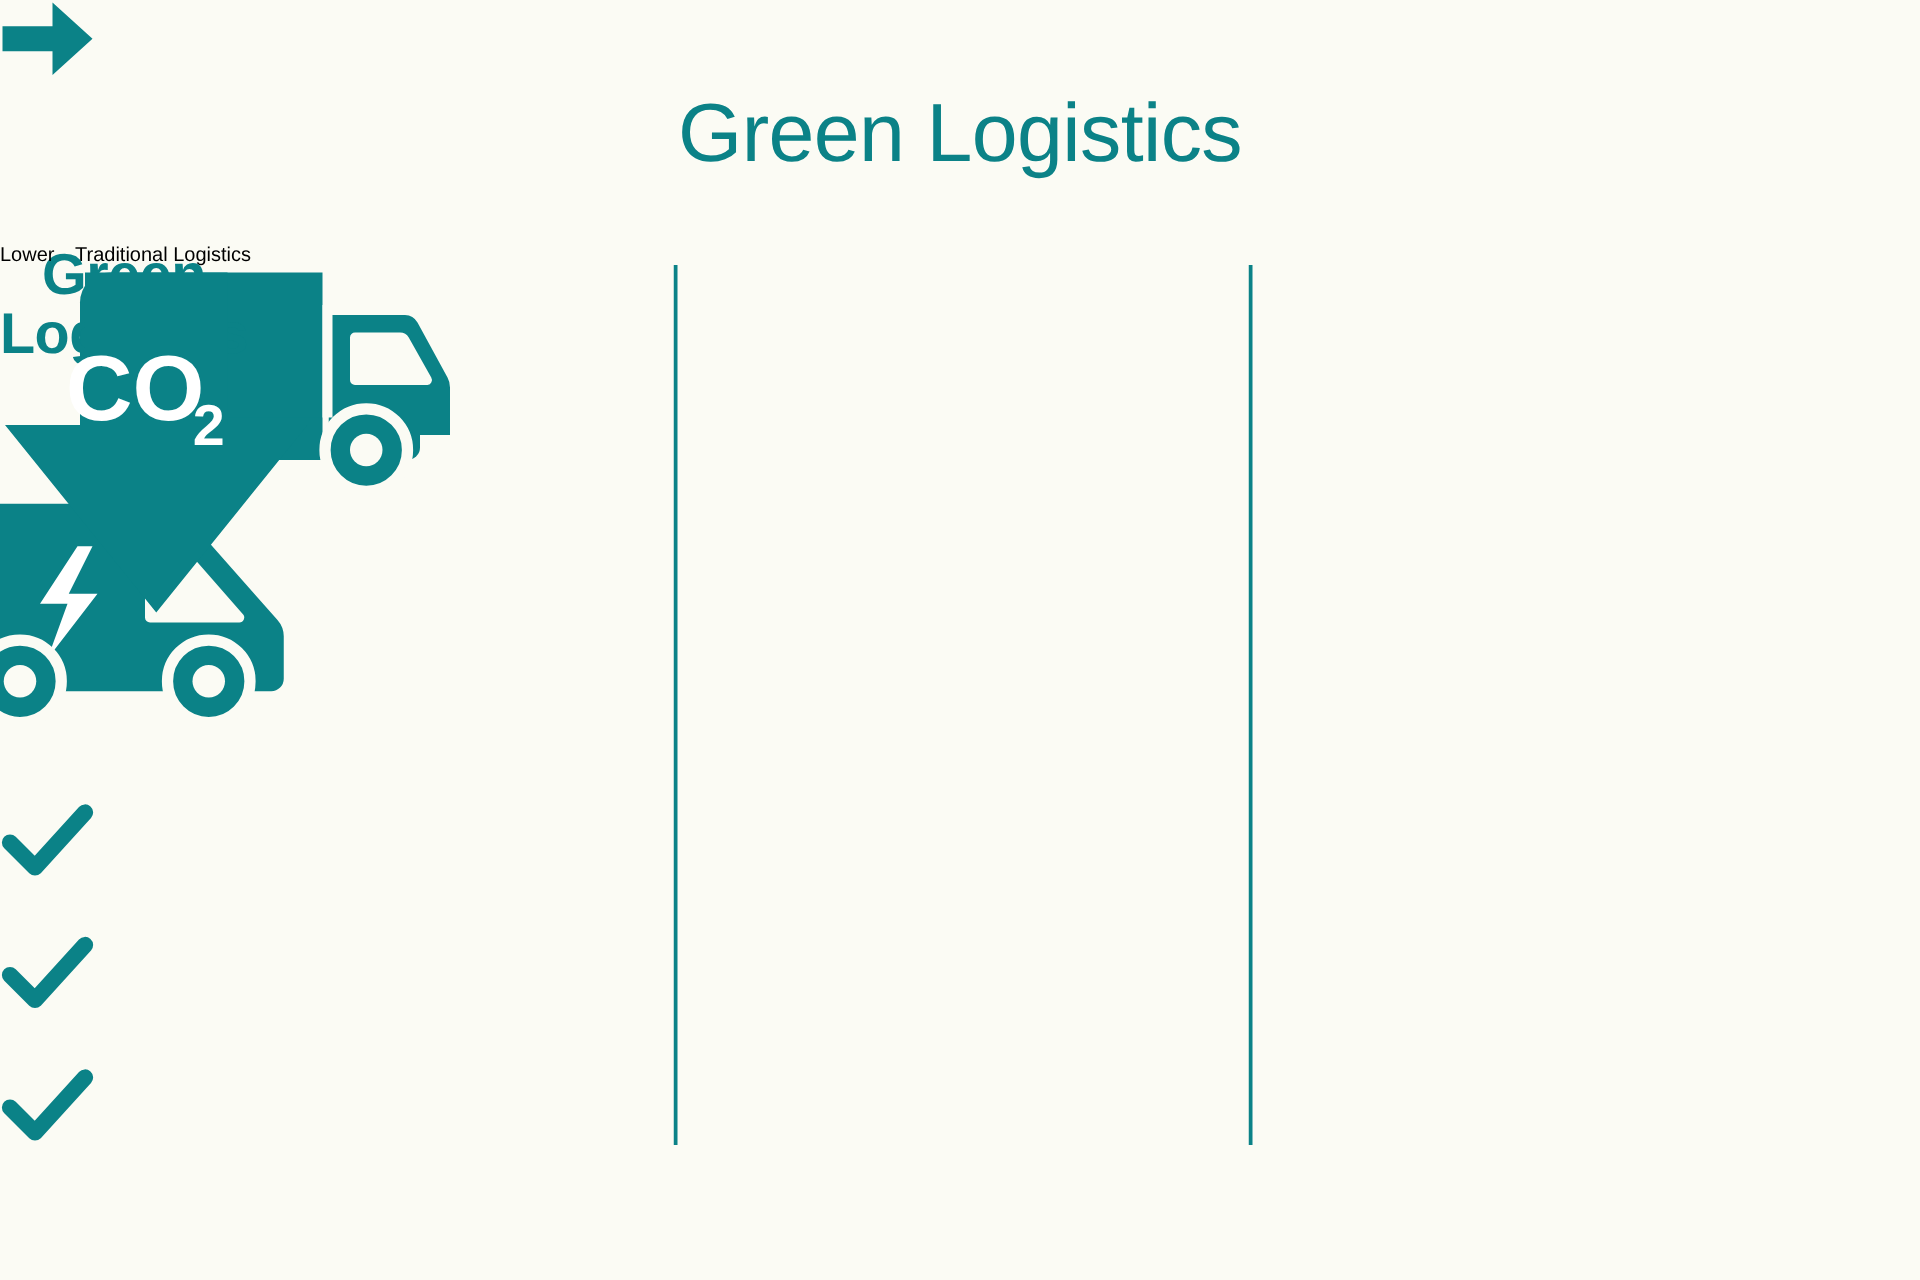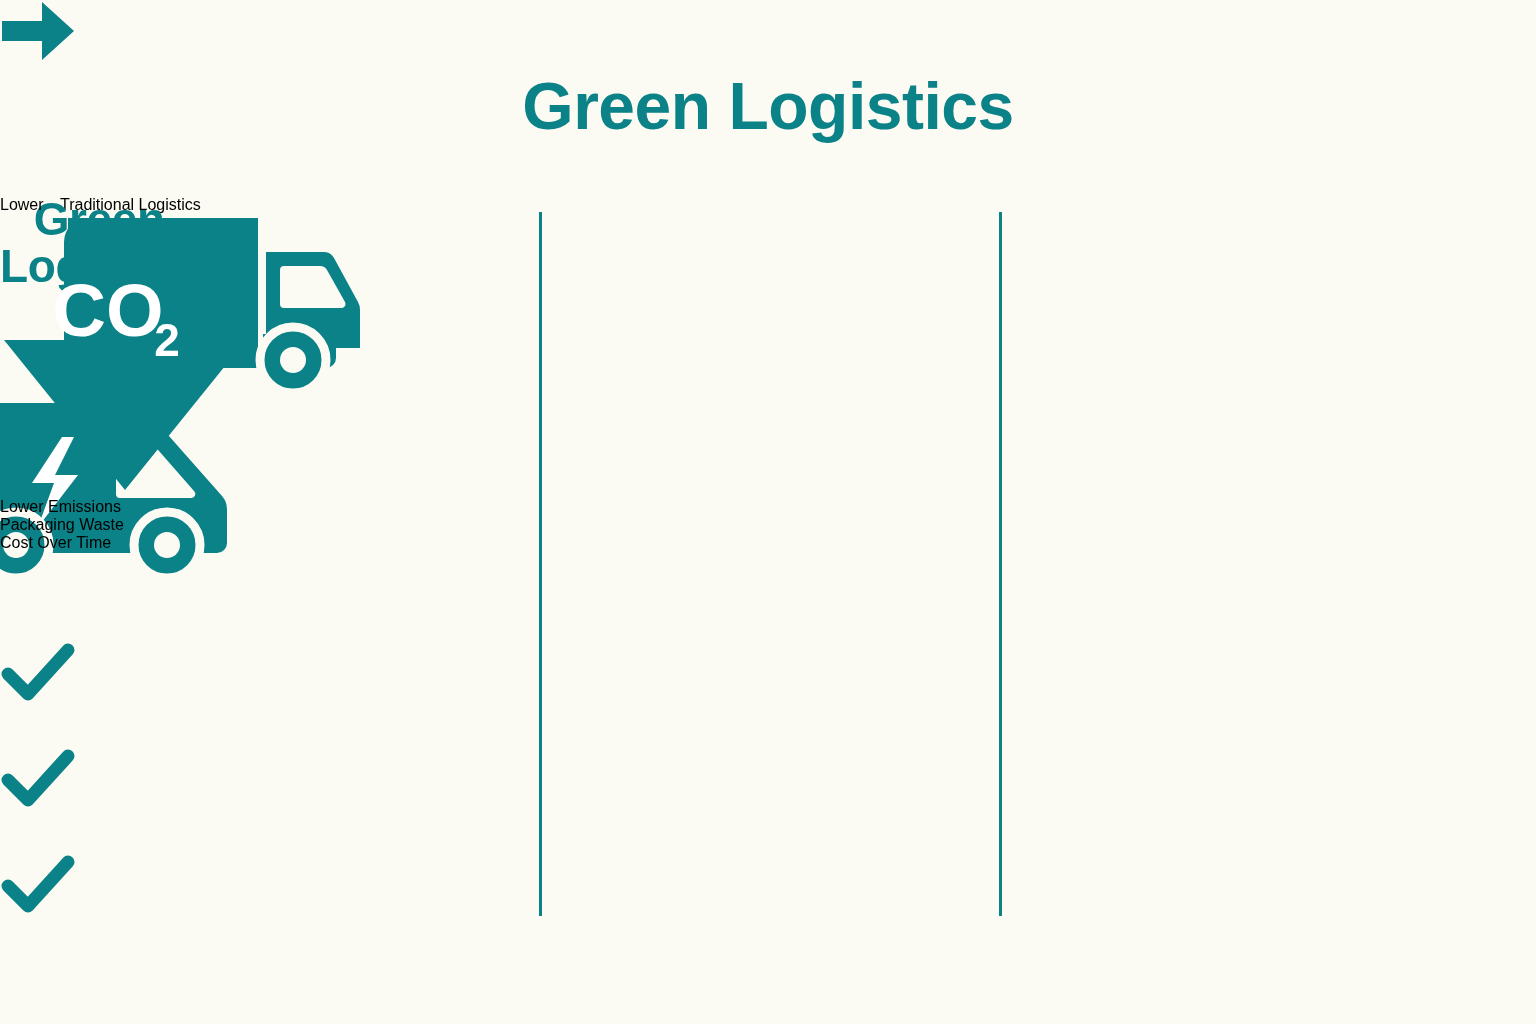--- a/index.html
+++ b/index.html
@@ -20,21 +20,21 @@
   }
 
   
   #title {
     position: absolute;
     left: 0;
     top: 68px;
     width: 1536px;
     text-align: center;
     font-size: 66px;
-    font-weight: bold;
+    font-weight: normal;
     letter-spacing: -0.5px;
     color: #0b8287;
     white-space: nowrap;
   }
 
   
   .divider {
     position: absolute;
     width: 3px;
     top: 212px;
@@ -260,26 +260,15 @@
       
       <span>
         <svg width="250" height="280" viewBox="0 0 250 280">
           <path d="M68 4 h114 v122 h64 l-121 150 l-121 -150 h64 z" fill="#0b8287"></path>
           <text x="108" y="122" text-anchor="middle" font-family="Liberation Sans, sans-serif" font-size="74" font-weight="bold" fill="#ffffff">CO</text>
           <text x="167" y="142" text-anchor="middle" font-family="Liberation Sans, sans-serif" font-size="46" font-weight="bold" fill="#ffffff">2</text>
         </svg>
       </span>
     </div>
 
-    <div class="rows">
-      <div class="row">
-        <span class="row-label">Lower Emissions</span>
-      </div>
-      <div class="row">
-        <span class="row-label">Packaging Waste</span>
-      </div>
-      <div class="row">
-        <span class="row-label">Cost Over Time</span>
-      </div>
-    </div>
   </div>
 
 </div>
 
 </body></html>

